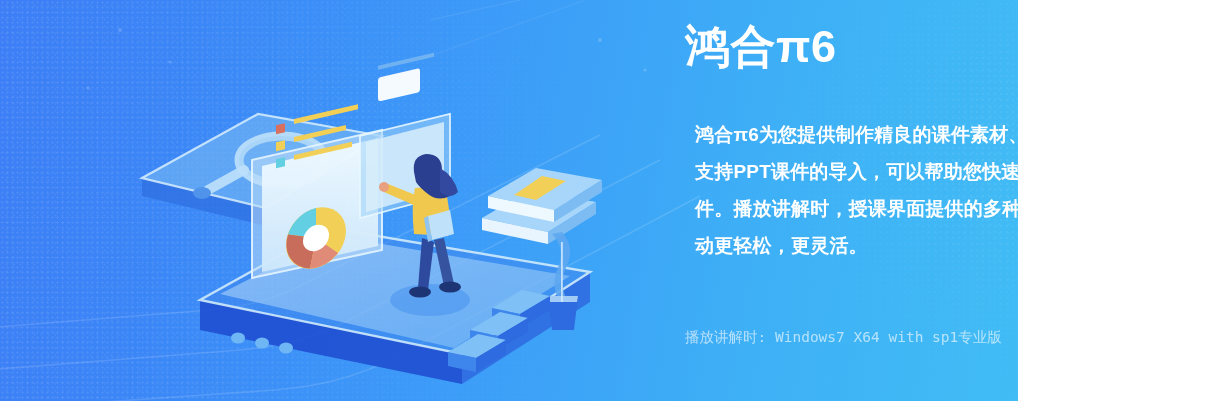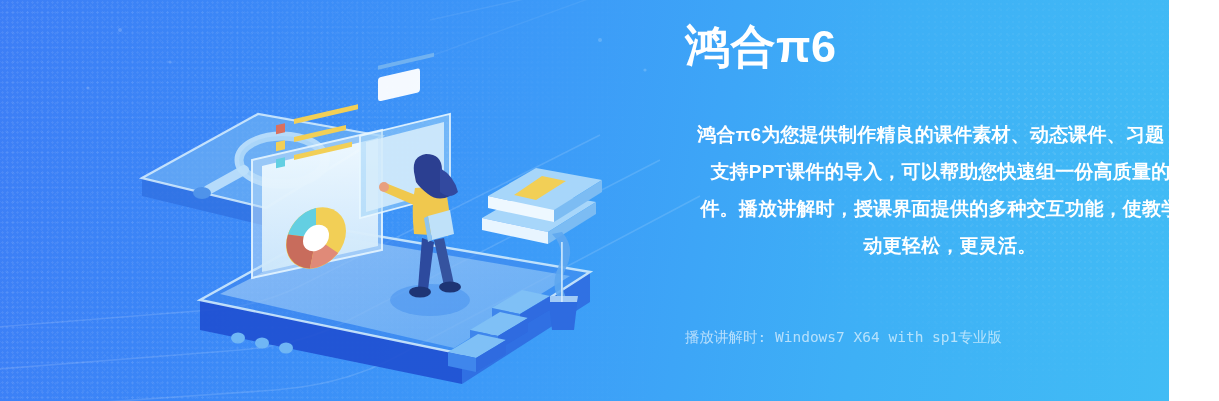--- a/index.html
+++ b/index.html
@@ -7,25 +7,24 @@
     margin: 0;
     padding: 0;
     background: #ffffff;
   }
   body {
     font-family: "Liberation Sans", "DejaVu Sans", sans-serif;
   }
 
   .banner {
     position: relative;
-    width: 1169px;
+    width: 1018px;
     height: 401px;
     overflow: hidden;
     background: linear-gradient(100deg, #3d7ef6 0%, #3b86f7 18%, #3c9bf8 46%, #3eb0f6 74%, #41bcf5 100%);
-    text-align: center;
   }
 
   
   .noise-a, .noise-b, .noise-c {
     position: absolute;
     top: 0; left: 0; right: 0; bottom: 0;
     pointer-events: none;
   }
   .noise-a {
     background-image:

